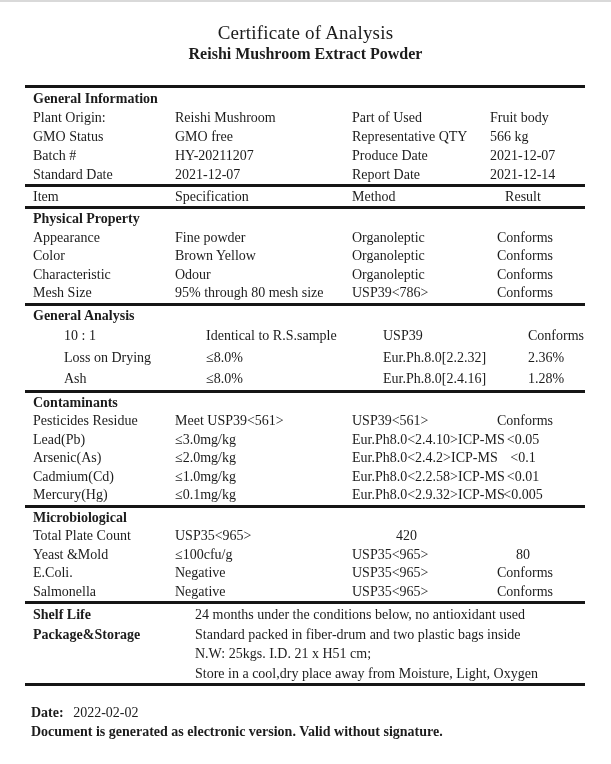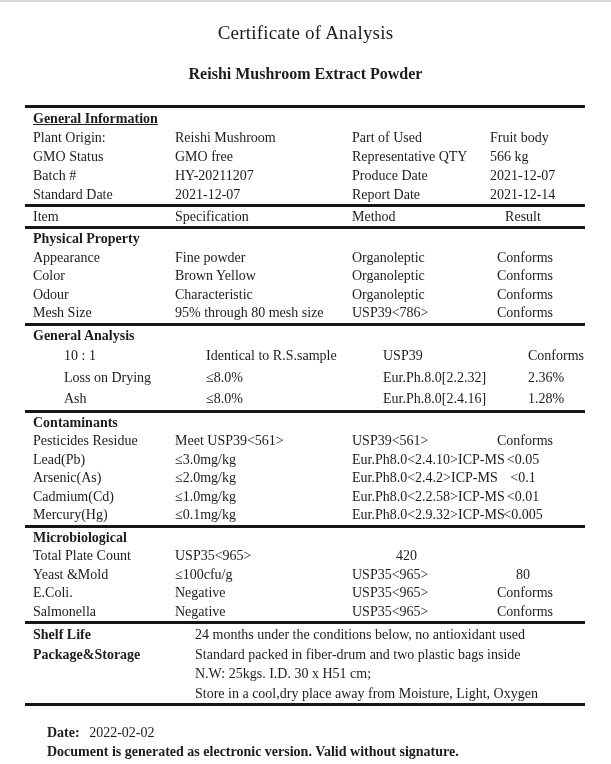--- a/index.html
+++ b/index.html
@@ -12,51 +12,50 @@
     font-size:14px;
     padding-top:20px;
     position:relative;
   }
   .title {
     text-align:center; font-weight:normal; font-size:19px; line-height:22px;
     letter-spacing:0.2px;
   }
   .subtitle {
     text-align:center; font-weight:bold; font-size:16px; line-height:19px;
-    margin-top:20px;
   }
   .rule {
     height:3px; background:#161616; width:560px; margin-left:25px;
   }
   .rule.first { margin-top:22px; }
   .inner { width:560px; margin-left:25px; }
   .sec { padding-top:1px; }
   .sec-heading {
     font-weight:bold; line-height:18.5px; height:18.5px; padding-left:8px;
   }
-  .gi .sec-heading { line-height:19px; height:19px;text-decoration:underline; }
+  .gi .sec-heading { line-height:19px; height:19px; }
   .gi-row {
     display:grid; grid-template-columns:142px 177px 138px auto;
     padding-left:8px; line-height:19px; height:19px;
   }
   .thead-row {
     display:grid; grid-template-columns:142px 177px 145px 1fr;
     padding-left:8px; line-height:19px; height:19px; font-weight:normal;
   }
   .trow {
     display:grid; grid-template-columns:142px 177px 145px 1fr;
     padding-left:8px; line-height:18.5px; height:18.5px;
   }
   .trow.ga { line-height:21.5px; height:21.5px;margin-left:31px; }
   .result { text-align:center; padding-right:36px; }
   .c { white-space:nowrap; overflow:visible; }
   .fb-row { display:grid; grid-template-columns:142px auto; padding-left:8px;gap:20px; }
   .fb-label { font-weight:bold; line-height:19.5px; }
   .fb-line { line-height:19.5px; height:19.5px; white-space:nowrap; }
-  .footer { margin-left:47px; margin-top:17px; }
+  .footer { margin-left:31px; margin-top:17px; }
   .date-line { line-height:19px; height:19px; }
   .date-label { font-weight:bold; }
   .doc-note { font-weight:bold; line-height:19px; }
 </style>
 </head>
 <body>
 
 <div class="page">
 
   <div class="title">Certificate of Analysis</div>
@@ -113,22 +112,22 @@
       <span class="c">Organoleptic</span>
       <span class="c result">Conforms</span>
     </div>
     <div class="trow">
       <span class="c">Color</span>
       <span class="c">Brown Yellow</span>
       <span class="c">Organoleptic</span>
       <span class="c result">Conforms</span>
     </div>
     <div class="trow">
+      <span class="c">Characteristic</span>
       <span class="c">Odour</span>
-      <span class="c">Characteristic</span>
       <span class="c">Organoleptic</span>
       <span class="c result">Conforms</span>
     </div>
     <div class="trow">
       <span class="c">Mesh Size</span>
       <span class="c">95% through 80 mesh size</span>
       <span class="c">USP39&lt;786&gt;</span>
       <span class="c result">Conforms</span>
     </div>
   </div>
@@ -226,21 +225,21 @@
 
   <div class="inner sec">
     <div class="fb-row">
       <span class="fb-label">Shelf Life</span>
       <span class="fb-line">24 months under the conditions below, no antioxidant used</span>
     </div>
     <div class="fb-row">
       <span class="fb-label">Package&amp;Storage</span>
       <span>
         <div class="fb-line">Standard packed in fiber-drum and two plastic bags inside</div>
-        <div class="fb-line">N.W: 25kgs. I.D. 30 x H51 cm;</div>
+        <div class="fb-line">N.W: 25kgs. I.D. 21 x H51 cm;</div>
         <div class="fb-line">Store in a cool,dry place away from Moisture, Light, Oxygen</div>
       </span>
     </div>
   </div>
 
   <div class="rule"></div>
 
   <div class="footer">
     <div class="date-line">
       <span class="date-label" style="margin-right: 6px;">Date:</span>

